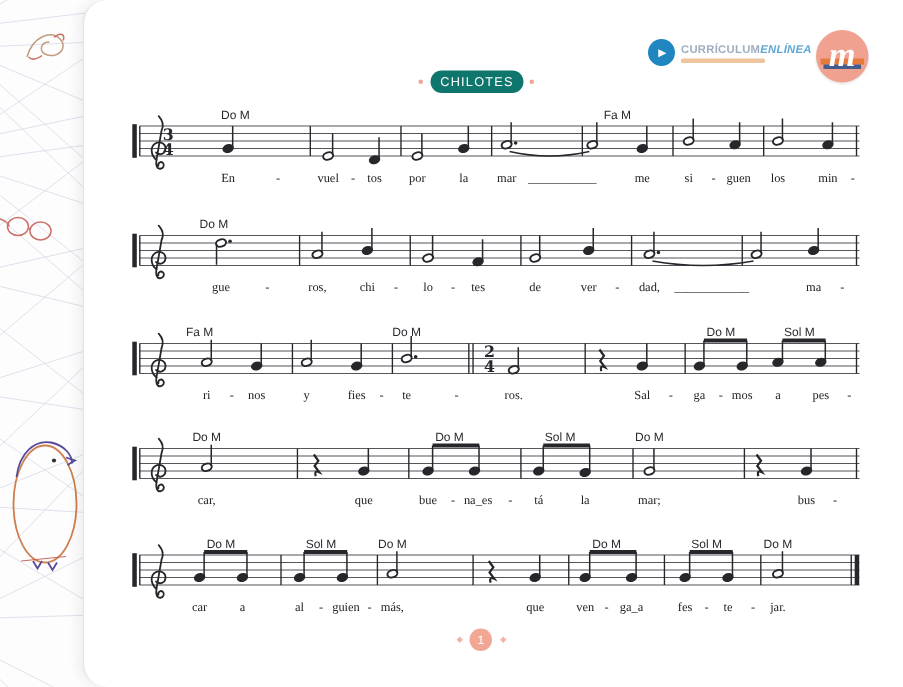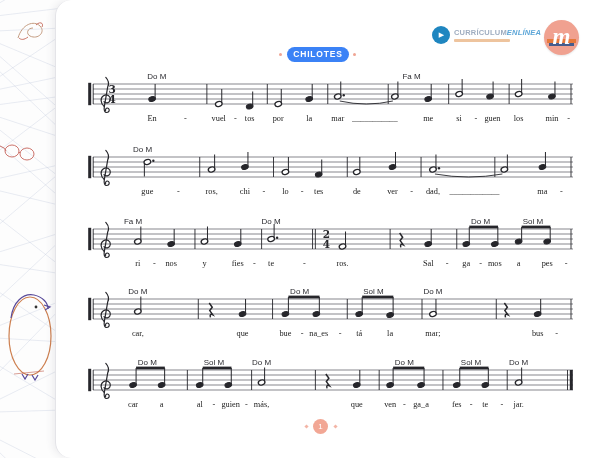--- a/index.html
+++ b/index.html
@@ -18,22 +18,22 @@
   .brand-tagline{width:56px;height:2.5px;background:#eec49e;margin-top:2px;border-radius:1px;}
   
   .mlogo{position:absolute;left:488px;top:20px;width:35px;height:35px;border-radius:50%;
          background:#f0a190;overflow:hidden;box-shadow:0 1px 2px rgba(0,0,0,.1);}
   .stripe{position:absolute;}
   .s-or{left:3px;right:3px;top:19px;height:4px;background:#e4722e;opacity:.85;}
   .s-bl{left:5px;right:5px;top:23px;height:3px;background:#33548c;opacity:.9;}
   .mletter{position:absolute;width:100%;text-align:center;top:0;color:#fff;
            font-family:"Liberation Serif",serif;font-style:italic;font-weight:bold;font-size:23px;line-height:34px;}
   
-  .badge{position:absolute;left:231px;top:47px;width:62px;height:15px;background:#3b82f6;
-         border-radius:8px;color:#fff;font-size:8.5px;font-weight:bold;letter-spacing:.8px;
+  .badge{position:absolute;left:231px;top:47px;width:62px;height:15px;background:#0f766e;
+         border-radius:8px;color:#fff;font-size:8.5px;font-weight:normal;letter-spacing:.8px;
          text-align:center;line-height:15px;}
   .dot{position:absolute;width:3px;height:3px;background:#f0a493;border-radius:50%;top:53px;}
   .dot.l{left:223px;}.dot.r{left:297px;}
   
   .score{position:absolute;left:0;top:0;width:547px;height:458px;}
   .system{position:absolute;left:31px;}
   
   .pnum{position:absolute;left:257px;top:419px;width:15px;height:15px;border-radius:50%;
         background:#f2a795;color:#fff;font-size:8px;text-align:center;line-height:15px;}
   .pdot{position:absolute;width:3px;height:3px;background:#f3b5a6;transform:rotate(45deg);top:425px;}

